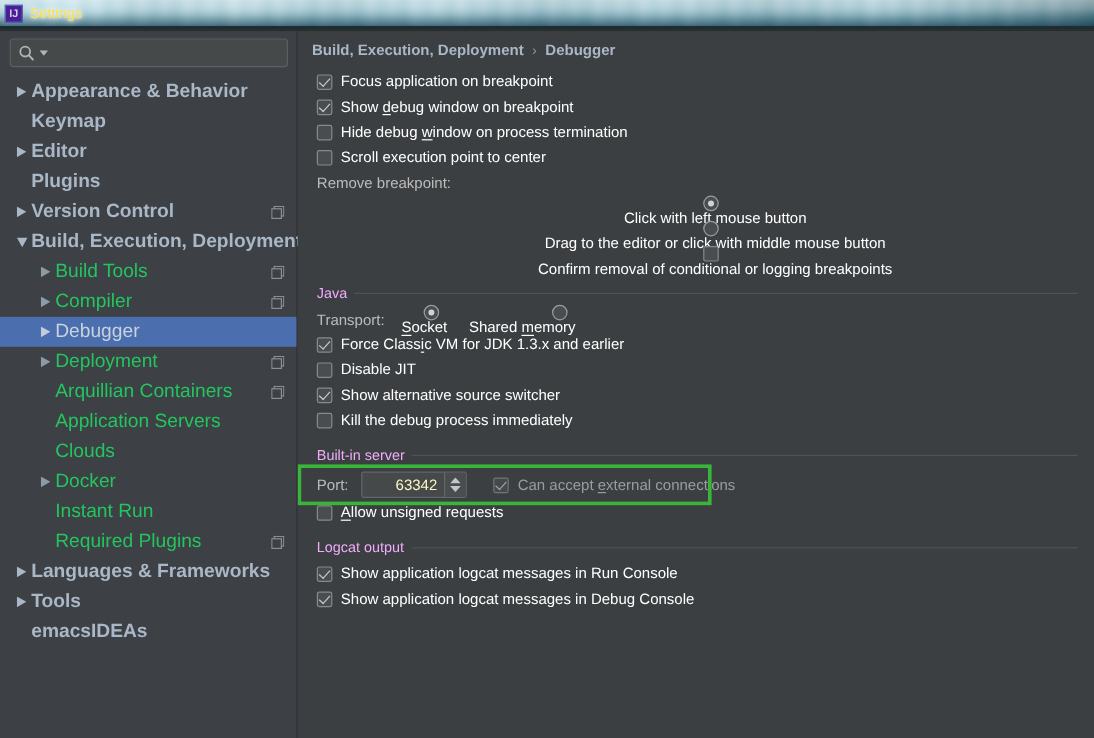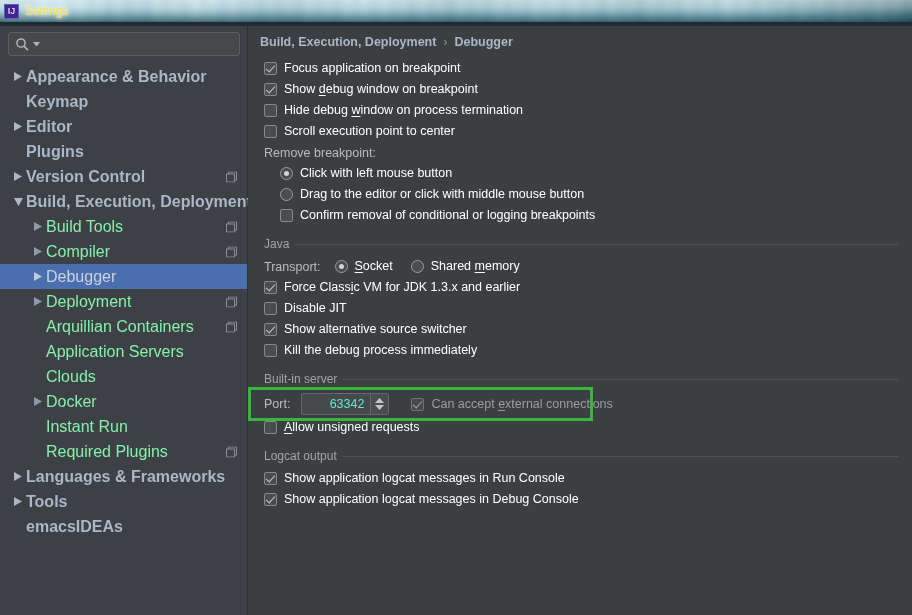--- a/index.html
+++ b/index.html
@@ -109,21 +109,21 @@
     white-space: nowrap; cursor: default;
   }
   .tree-row.selected { background: #4b6eaf; }
   .tree-row.selected .tree-label { color: #c9d2dd; }
   .arrow-slot { width: 16px; flex: 0 0 16px; display: flex; align-items: center; justify-content: center; }
   .tree-label { line-height: 1; }
   .lvl0 .arrow-slot { margin-left: 10px; }
   .lvl0 .tree-label { font-weight: bold; color: #a9b7c6; }
   .lvl0.noarrow { padding-left: 26px; }
   .lvl1 .arrow-slot { margin-left: 30px; }
-  .lvl1 .tree-label { color: #86efac; }
+  .lvl1 .tree-label { color: #22c55e; }
   .lvl1.noarrow { padding-left: 46px; }
   .scope-icon { position: absolute; right: 10px; top: 50%; transform: translateY(-50%); }
 
   
   #main {
     flex: 1 1 auto; height: 100%;
     background: #3c3f41;
     padding: 9px 0 0 10px;
     position: relative;
     overflow: hidden;
@@ -133,21 +133,21 @@
     display: flex; align-items: center; gap: 7px;
     margin-bottom: 9px; margin-left: 2px;
   }
   .crumb-sep { font-weight: normal; color: #8d9499; font-size: 12px; }
 
   .opt-row {
     display: flex; align-items: center;
     height: 21px; font-size: 12.5px; color: #bbbbbb;
     margin-left: 6px;
   }
-  .opt-row.indent { margin-left: 22px; }
+  .opt-row.indent { margin-left: 22px; flex-direction: column; }
 
   
   .cb {
     width: 13px; height: 13px; flex: 0 0 13px;
     border: 1px solid #868a8c;
     background: #4a4d4f;
     border-radius: 2px;
     margin-right: 7px;
     position: relative;
   }
@@ -183,49 +183,49 @@
   .plain-label {
     font-size: 12.5px; color: #bbbbbb; margin-left: 6px;
     height: 21px; display: flex; align-items: center;
   }
 
   
   .section {
     display: flex; align-items: center; gap: 6px;
     margin: 11px 0 5px 6px; margin-right: 14px;
   }
-  .section-title { font-size: 12px; color: #a3a3a3; white-space: nowrap; }
+  .section-title { font-size: 12px; color: #f0abfc; white-space: nowrap; }
   .section-line { flex: 1 1 auto; height: 1px; background: #4f5355; }
 
   
   #transport-row {
     display: flex; align-items: center;
     height: 21px; font-size: 12.5px; color: #bbbbbb; margin-left: 6px;
   }
   #transport-row .tlabel { margin-right: 14px; }
   #transport-row .rb { margin-left: 0; }
-  .radio-item { display: flex; align-items: flex-start; margin-right: 18px; }
+  .radio-item { display: flex; align-items: flex-end; margin-right: 18px; flex-direction: column; }
 
   
   #server-row {
     display: flex; align-items: center;
     height: 26px; margin-left: 6px; gap: 0;
     font-size: 12.5px; color: #bbbbbb;
   }
   #port-label { margin-right: 11px; }
   #spinner {
     display: flex; align-items: stretch;
     height: 22px; width: 88px;
     border: 1px solid #646769;
     background: #45494a;
     border-radius: 2px;
   }
   #port-input {
     flex: 1 1 auto; background: transparent; border: none; outline: none;
-    color: #5eead4; font-size: 12.5px; text-align: right;
+    color: #fef9c3; font-size: 12.5px; text-align: right;
     padding-right: 6px; font-family: "Liberation Sans", sans-serif;
     min-width: 0;
   }
   #spin-btns {
     flex: 0 0 18px; width: 18px;
     border-left: 1px solid #646769;
     background: #4a4d4f;
     display: flex; flex-direction: column;
     align-items: center; justify-content: center;
     gap: 2px;

